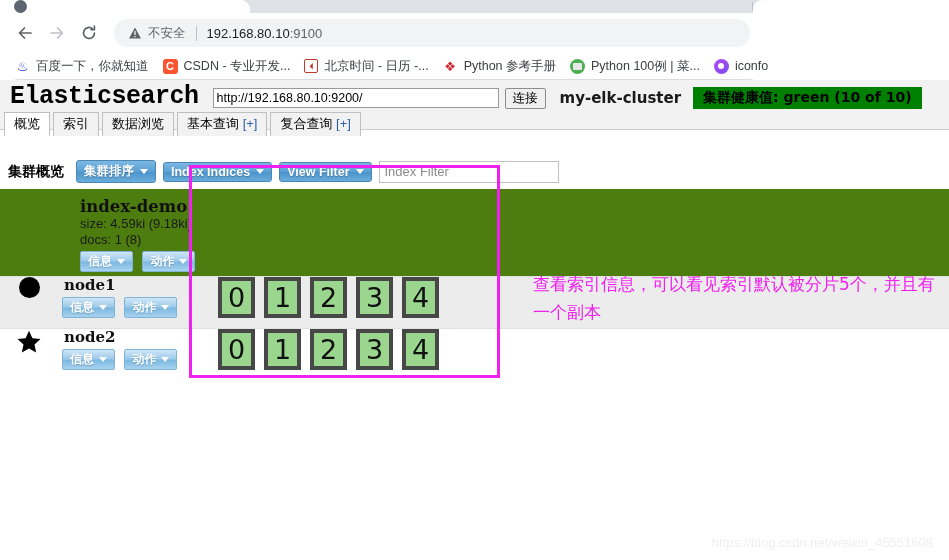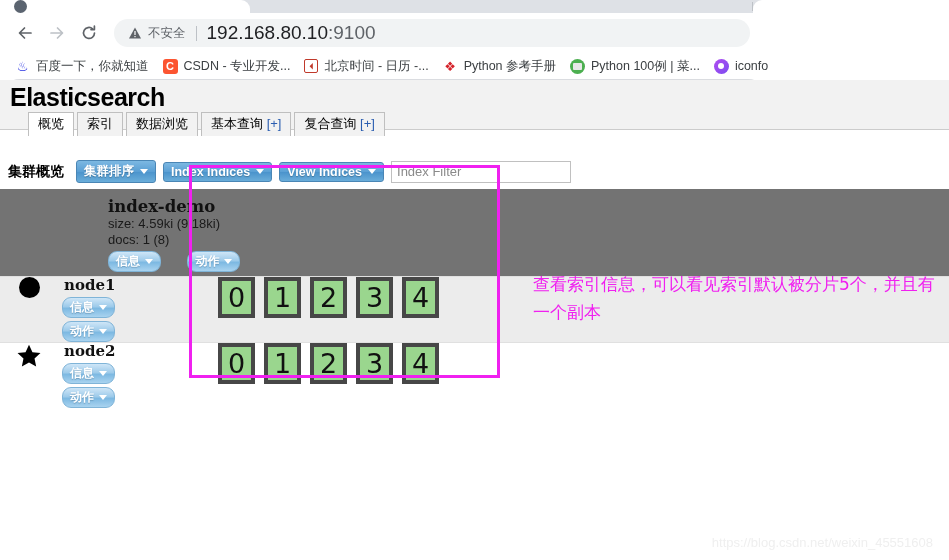--- a/index.html
+++ b/index.html
@@ -85,21 +85,21 @@
     font-size: 12.5px;
     color: #5f6368;
     white-space: nowrap;
   }
   .omnibox .omni-sep {
     width: 1px; height: 15px;
     background: #bdc1c6;
     margin: 0 10px;
   }
   .omnibox .url-text {
-    font-size: 19px;
+    font-size: 13px;
     color: #202124;
     white-space: nowrap;
     overflow: hidden;
   }
   .omnibox .url-text .url-dim { color: #5f6368; }
 
   .bookmarks {
     height: 26px;
     display: flex;
     align-items: center;
@@ -153,21 +153,21 @@
   }
   .es-header {
     background: #f2f2f2;
     border-bottom: 1px solid #cccccc;
     padding: 3px 6px 0 6px;
     display: flex;
     align-items: flex-start;
     height: 50px;
   }
   .es-logo {
-    font-family: Liberation Sans, sans-serif;
+    font-family: Liberation Mono, monospace;
     font-size: 25px;
     font-weight: bold;
     color: #000000;
     letter-spacing: -0.5px;
     line-height: 28px;
     padding-left: 4px;
     margin-right: 14px;
     white-space: nowrap;
   }
   .es-head-right {
@@ -218,21 +218,20 @@
     white-space: nowrap;
     font-family: "DejaVu Sans", sans-serif;
   }
 
   .es-tabs {
     position: absolute;
     left: 4px;
     top: 112px;
     display: flex;
     align-items: center;
-    margin-left: 24px;
   }
   .es-tab {
     background: #f2f2f2;
     border: 1px solid #bfbfbf;
     border-bottom: none;
     padding: 2px 9px 3px 9px;
     font-size: 13px;
     color: #000;
     margin-right: 3px;
     cursor: pointer;
@@ -295,47 +294,47 @@
     font-family: "Liberation Sans", sans-serif;
   }
   .index-filter::placeholder { color: #8a8a8a; }
 
   
   .cluster-area {
     position: relative;
     padding-left: 0;
   }
   .index-col-header {
-    padding: 8px 0 4px 108px;
-    background: #737373;
+    padding: 8px 0 4px 80px;
+    background: #4d7c0f;
   }
   .index-title {
     font-family: "DejaVu Serif", serif;
     font-size: 16.5px;
     font-weight: bold;
     color: #111;
     line-height: 19px;
   }
   .index-meta {
     font-size: 13px;
     color: #1a1a1a;
     line-height: 16px;
     font-family: "Liberation Sans", sans-serif;
   }
   .btn-lightblue {
     display: inline-flex;
     align-items: center;
     background: linear-gradient(to bottom, #cfe6f7 0%, #9ecbea 45%, #7db9e2 55%, #a9d3ef 100%);
     border: 1px solid #7fb4d8;
-    border-radius: 9px;
+    border-radius: 2px;
     color: #ffffff;
     font-size: 12px;
     font-weight: bold;
     padding: 1px 7px;
-    margin-right: 22px;
+    margin-right: 5px;
     margin-top: 3px;
     cursor: pointer;
     text-shadow: 0 1px 1px rgba(80,120,150,0.5);
     white-space: nowrap;
     font-family: "Liberation Sans", sans-serif;
   }
   .btn-lightblue .caret {
     display: inline-block;
     width: 0; height: 0;
     border-left: 4px solid transparent;
@@ -519,20 +518,26 @@
           </span>
         <span class="bm-label">iconfont-阿</span>
       </div>
     </div>
   </div>
 
   <div class="es-app">
 
     <div class="es-header">
       <div class="es-logo">Elasticsearch</div>
+      <div class="es-head-right">
+        <input class="es-url-input" type="text" value="http://192.168.80.10:9200/" style="">
+        <button class="es-connect-btn">连接</button>
+        <span class="es-cluster-name">my-elk-cluster</span>
+        <span class="es-health">集群健康值: green (10 of 10)</span>
+      </div>
     </div>
 
     <div class="es-tabs">
       <div class="es-tab active"><span>概览</span></div>
       <div class="es-tab"><span>索引</span></div>
       <div class="es-tab"><span>数据浏览</span></div>
       <div class="es-tab"><span>基本查询</span> <span class="plus">[+]</span></div>
       <div class="es-tab"><span>复合查询</span> <span class="plus">[+]</span></div>
     </div>
 
@@ -542,21 +547,21 @@
       <span class="es-toolbar-title">集群概览</span>
       <span class="btn-blue">
           <span>集群排序</span>
           <i class="caret"></i>
         </span>
       <span class="btn-blue">
           <span>Index Indices</span>
           <i class="caret"></i>
         </span>
       <span class="btn-blue">
-          <span>View Indices</span>
+          <span>View Filter</span>
           <i class="caret"></i>
         </span>
       <input class="index-filter" type="text" placeholder="Index Filter" style="">
     </div>
 
     <div class="cluster-area">
 
       <div class="index-col-header">
         <div class="index-title">index-demo</div>
         <div class="index-meta">size: 4.59ki (9.18ki)</div>

